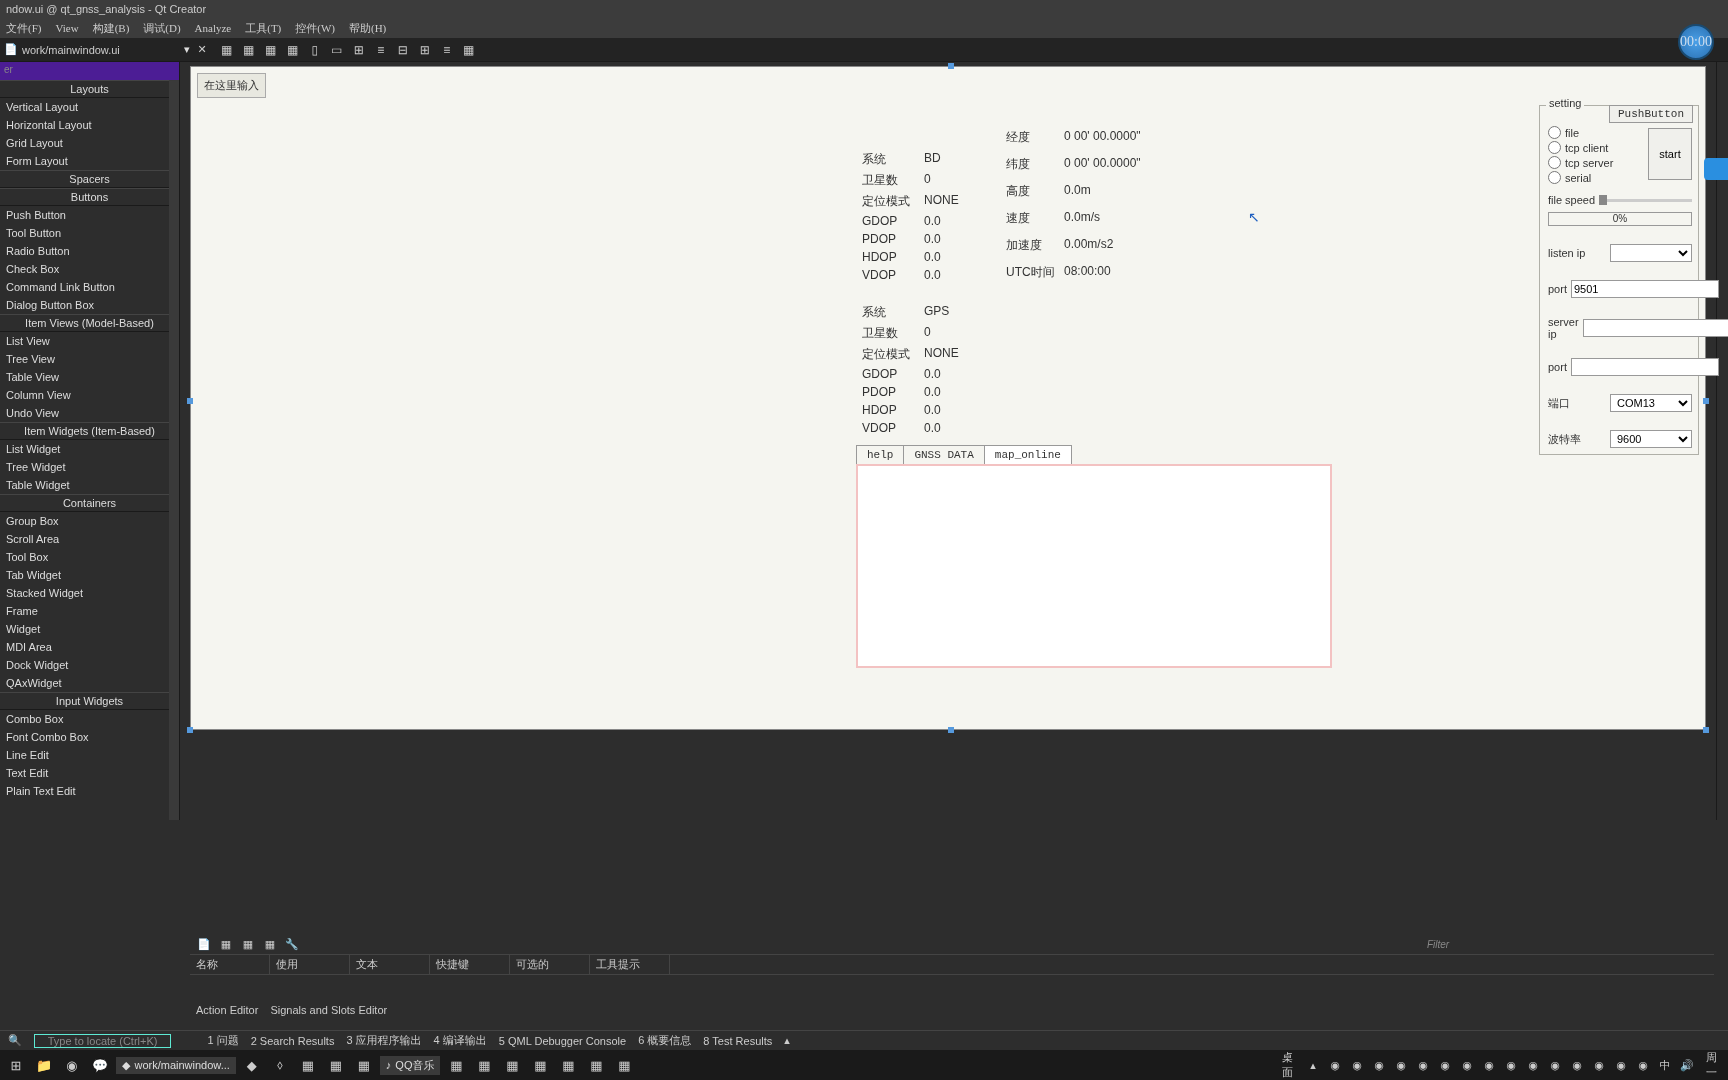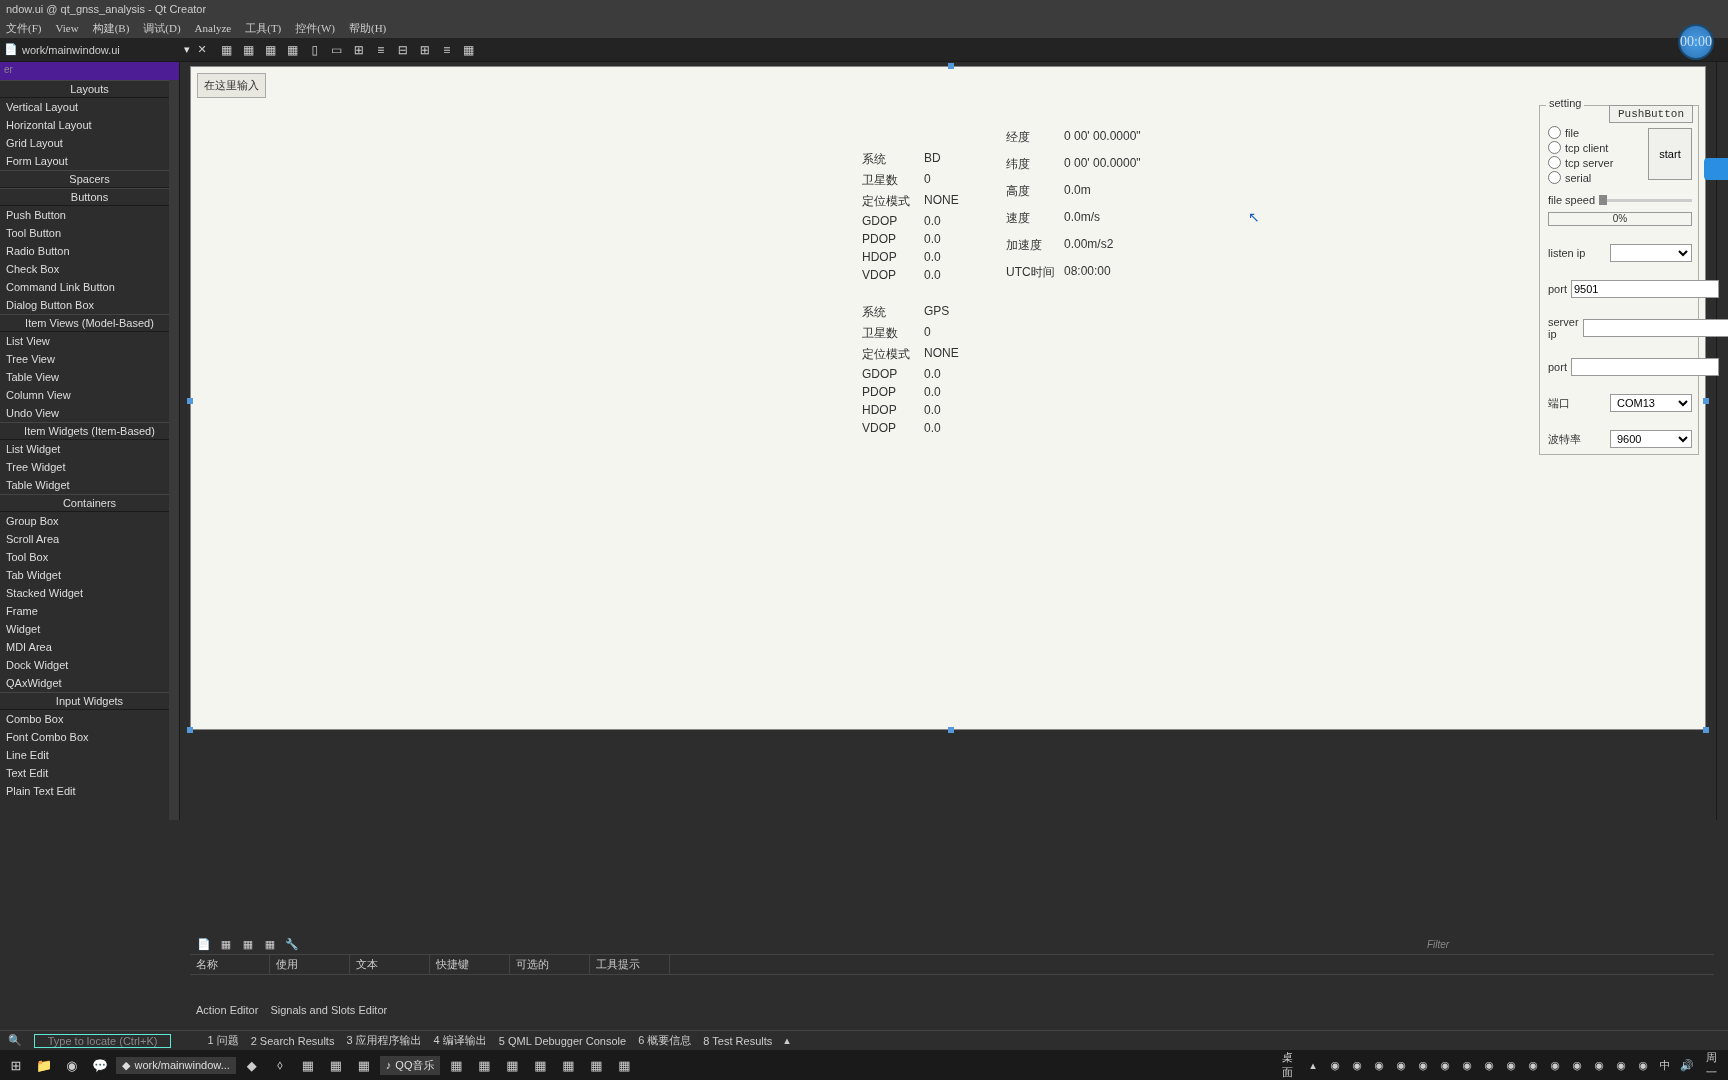--- a/index.html
+++ b/index.html
@@ -323,20 +323,28 @@
         <div class="fld">
             <label>端口</label>
             <select><option>COM13</option></select>
           </div>
         <div class="fld">
             <label>波特率</label>
             <select><option>9600</option></select>
           </div>
       </div>
 
+      <div class="btabs">
+        <div class="tabbar">
+          <div class="tab">help</div>
+          <div class="tab">GNSS  DATA</div>
+          <div class="tab active">map_online</div>
+        </div>
+        <div class="tabbody"></div>
+      </div>
 
       <div class="cursor">↖</div>
     </div>
   </div>
 
   <div class="right-dock"></div>
 </div>
 
 <div class="action-editor">
   <div class="action-bar">

